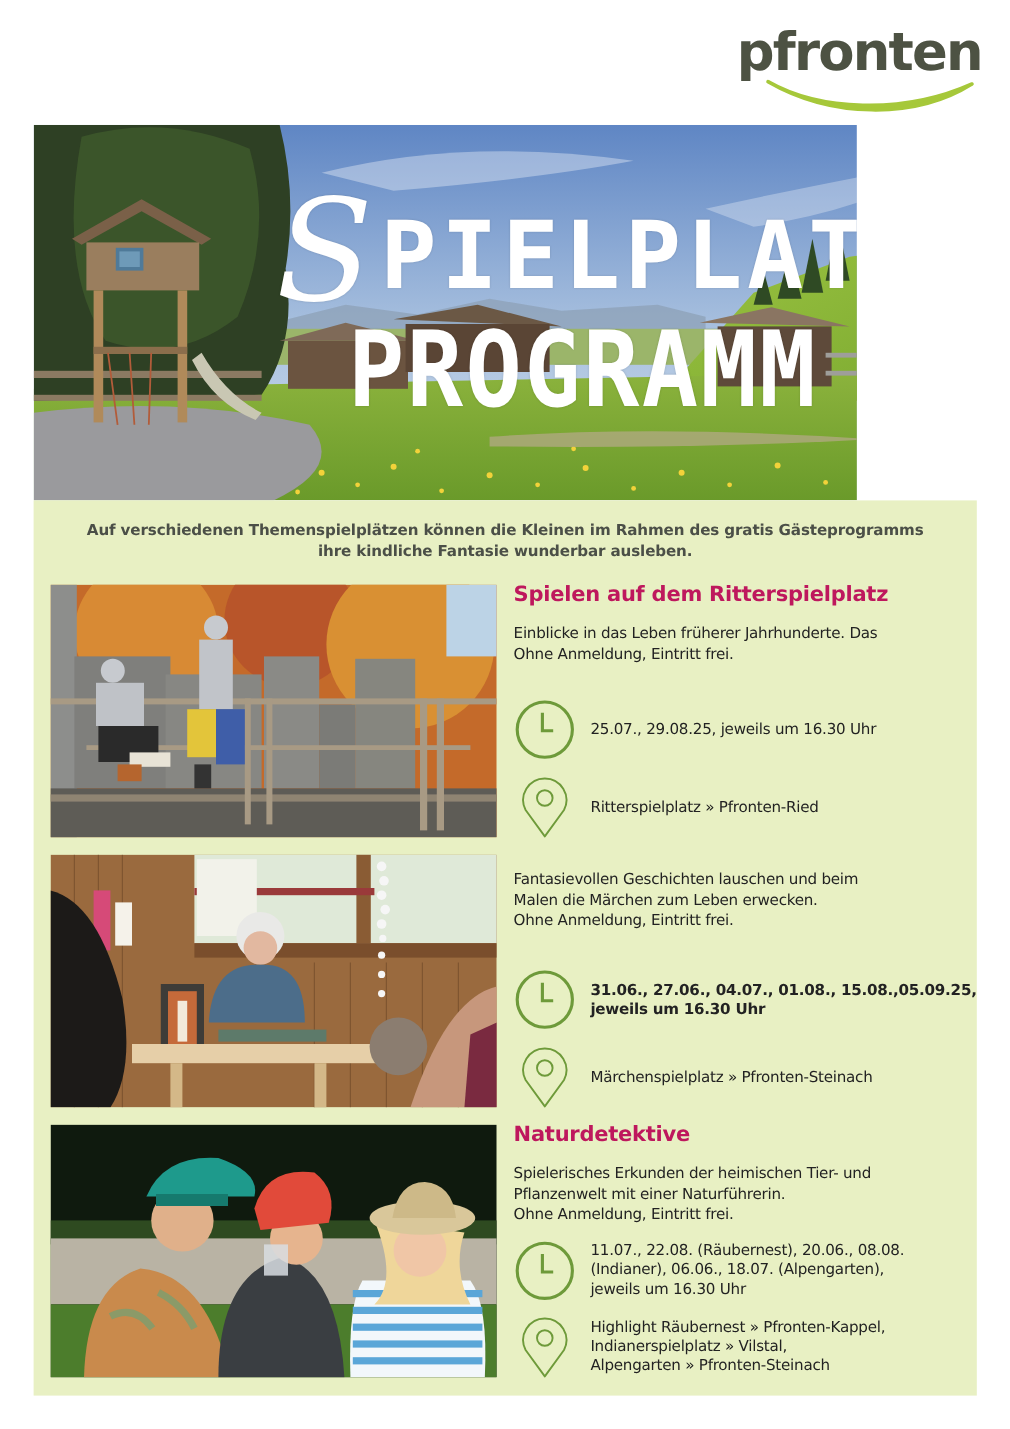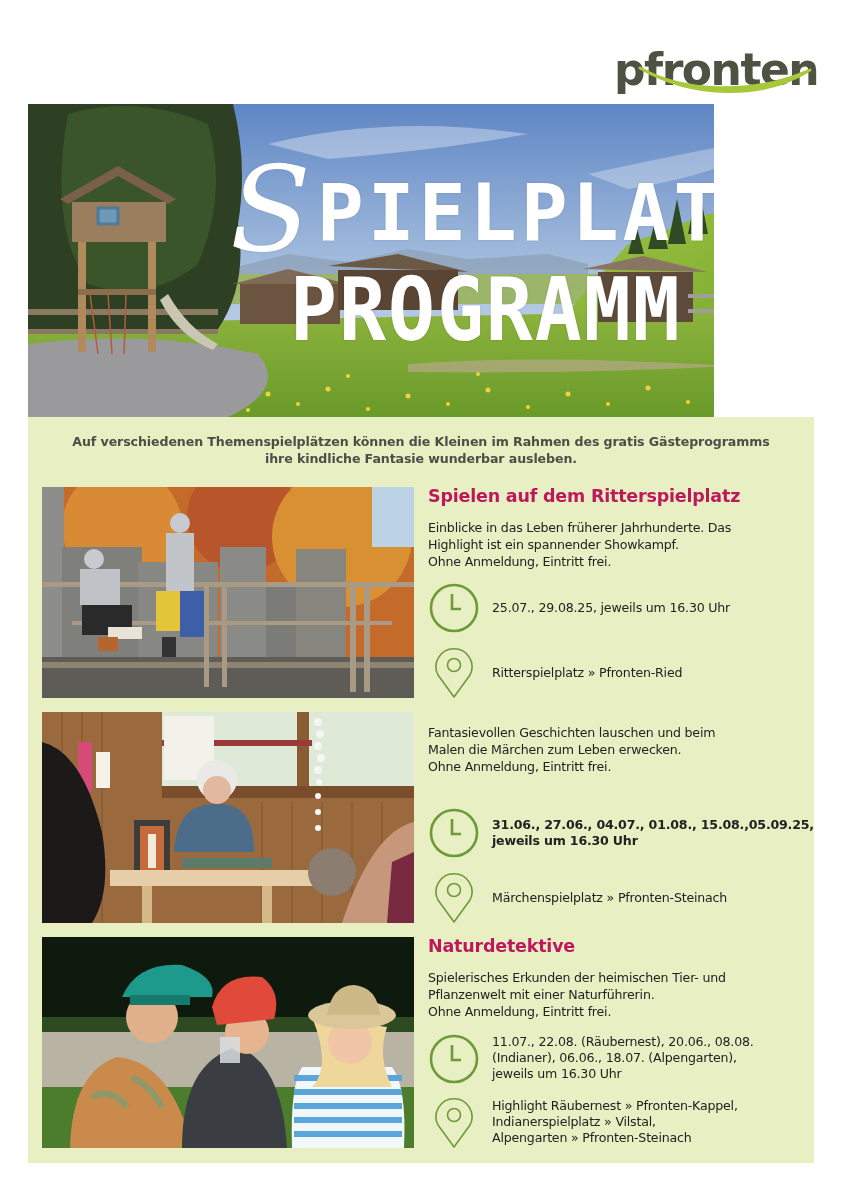--- a/index.html
+++ b/index.html
@@ -1,21 +1,21 @@
 <!DOCTYPE html>
 <html><head>
   <meta charset="utf-8">
   <style>
     * { box-sizing: border-box; margin: 0; padding: 0; }
     html, body { width: 842px; height: 1191px; background: #ffffff; overflow: hidden; }
     body { position: relative; font-family: "DejaVu Sans", "Liberation Sans", sans-serif; color: #2b2b2b; }
 
     
     .logo { position: absolute; left: 612px; top: 18px; width: 206px; height: 80px; }
-    .logo-text { position: absolute; left: 2px; top: 0; font-family: "DejaVu Sans", sans-serif; font-weight: bold; font-size: 44px; letter-spacing: -1.5px; color: #4d5243; line-height: 52px; margin-top: 26px; }
+    .logo-text { position: absolute; left: 2px; top: 0; font-family: "DejaVu Sans", sans-serif; font-weight: bold; font-size: 44px; letter-spacing: -1.5px; color: #4d5243; line-height: 52px; }
     .logo svg { position: absolute; left: 0; top: 44px; }
 
     
     .hero { position: absolute; left: 28px; top: 104px; width: 686px; height: 313px; overflow: hidden; }
     .hero svg.bg { position: absolute; left: 0; top: 0; }
     .hero-title { position: absolute; left: 200px; top: 50px; width: 400px; text-align: left; }
     .hero-line1 { position: absolute; left: 2px; top: 0; font-family: "DejaVu Sans Mono", monospace; font-weight: bold; font-size: 78px; color: #ffffff; letter-spacing: 4px; line-height: 90px; white-space: nowrap; text-shadow: 0 0 2px rgba(0,0,0,0.15); }
     .hero-line1 .bigS { font-family: "DejaVu Serif", serif; font-style: italic; font-weight: normal; font-size: 118px; display: inline-block; transform: translateY(10px); margin-right: 2px; }
     .hero-line2 { position: absolute; left: 62px; top: 105px; font-family: "DejaVu Sans Mono", monospace; font-weight: bold; font-size: 78px; color: #ffffff; letter-spacing: 2px; line-height: 90px; white-space: nowrap; transform: scaleY(1.12); transform-origin: top left; text-shadow: 0 0 2px rgba(0,0,0,0.15); }
 
@@ -181,21 +181,20 @@
         <rect x="38" y="82" width="40" height="36" fill="#bfc2c7"></rect>
         <rect x="40" y="118" width="50" height="30" fill="#2a2a2a"></rect>
         <rect x="66" y="140" width="34" height="12" fill="#e8e3d6"></rect>
         <rect x="56" y="150" width="20" height="14" fill="#b5652e"></rect>
       </svg>
     </div>
     <div class="content">
       <div class="title">Spielen auf dem Ritterspielplatz</div>
       <div class="desc">
         <div>Einblicke in das Leben früherer Jahrhunderte. Das</div>
-        <div>Highlight ist ein spannender Showkampf.</div>
         <div>Ohne Anmeldung, Eintritt frei.</div>
       </div>
       <div class="row" style="top:96px;height:50px;">
         <span class="ic">
           <svg width="52" height="52" viewBox="0 0 52 52">
               <circle cx="26" cy="26" r="23" fill="none" stroke="#6e9a3a" stroke-width="2.6"></circle>
               <path d="M24 12 V 27 H 33" fill="none" stroke="#6e9a3a" stroke-width="2.6"></path>
             </svg>
         </span>
         <div class="txt">

